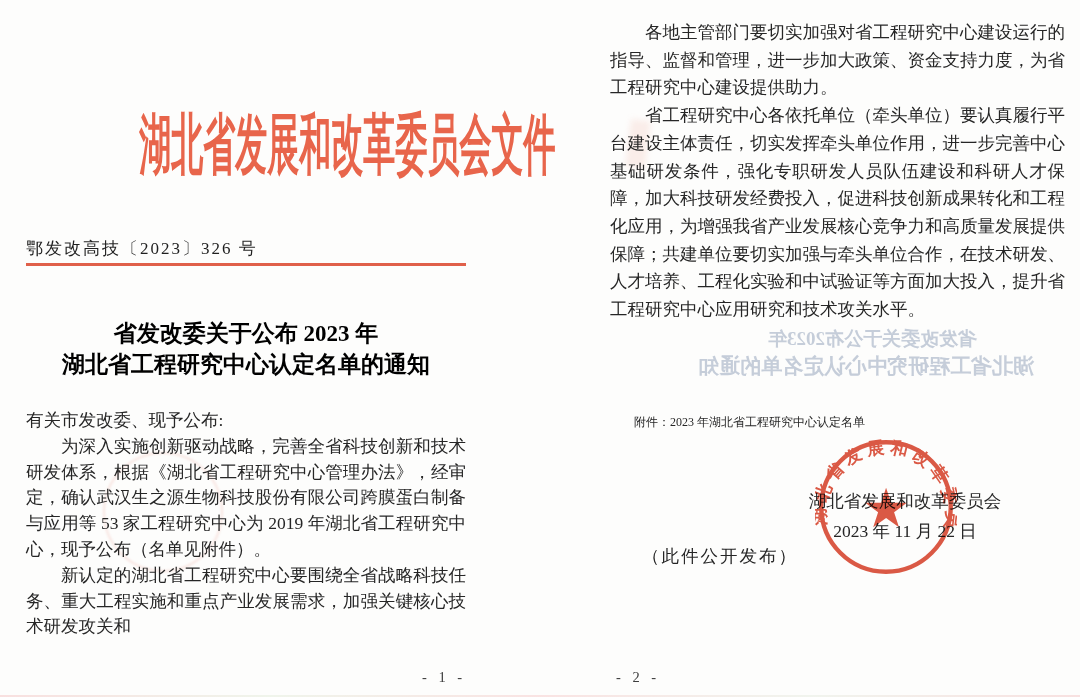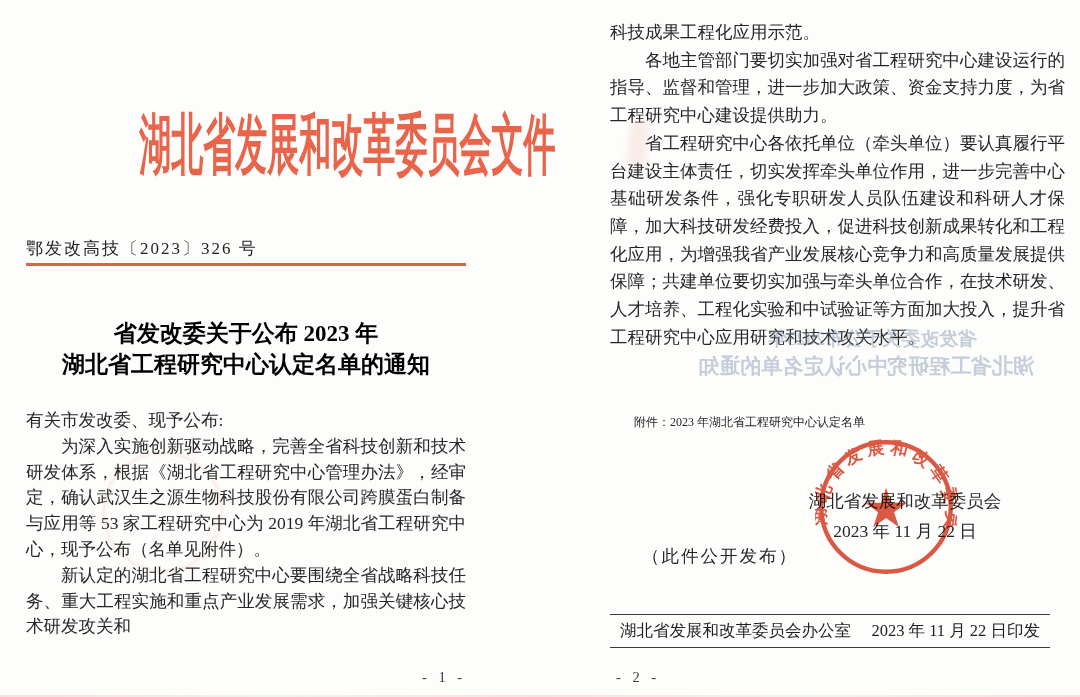--- a/index.html
+++ b/index.html
@@ -80,21 +80,20 @@
       <p class="indent">新认定的湖北省工程研究中心要围绕全省战略科技任务、重大工程实施和重点产业发展需求，加强关键核心技术研发攻关和</p>
     </div>
 
     <div class="pagenum pn1">- 1 -</div>
   </div>
 
   <div class="page2">
     <div class="red-smudge"></div>
 
     <div class="body2">
-      <p>科技成果工程化应用示范。</p>
       <p class="indent">各地主管部门要切实加强对省工程研究中心建设运行的指导、监督和管理，进一步加大政策、资金支持力度，为省工程研究中心建设提供助力。</p>
       <p class="indent">省工程研究中心各依托单位（牵头单位）要认真履行平台建设主体责任，切实发挥牵头单位作用，进一步完善中心基础研发条件，强化专职研发人员队伍建设和科研人才保障，加大科技研发经费投入，促进科技创新成果转化和工程化应用，为增强我省产业发展核心竞争力和高质量发展提供保障；共建单位要切实加强与牵头单位合作，在技术研发、人才培养、工程化实验和中试验证等方面加大投入，提升省工程研究中心应用研究和技术攻关水平。</p>
     </div>
 
     <div class="ghost-line ghost1">省发改委关于公布2023年</div>
     <div class="ghost-line ghost2">湖北省工程研究中心认定名单的通知</div>
 
     <div class="attachment">附件：2023 年湖北省工程研究中心认定名单</div>
 
     <div class="signature">
@@ -108,22 +107,18 @@
       </defs>
       <circle cx="68" cy="68" r="62" fill="none" stroke="#d8432c" stroke-width="4.2"></circle>
       <text font-size="16.5" fill="#d8432c" letter-spacing="4.5" font-family="Liberation Serif, DejaVu Serif, serif" font-weight="bold">
         <textPath href="#sealArc" startOffset="8">湖北省发展和改革委员会</textPath>
       </text>
       <text x="68" y="87" text-anchor="middle" font-size="52" fill="#d8432c" font-family="DejaVu Sans, sans-serif">★</text>
     </svg>
 
     <div class="public-note">（此件公开发布）</div>
 
-    <div class="footerbox">
-      <span>湖北省发展和改革委员会办公室</span>
-      <span>2023 年 11 月 22 日印发</span>
-    </div>
 
     <div class="pagenum pn2">- 2 -</div>
   </div>
 
   <div class="scan-edge"></div>
 </div>
 
 </body></html>

